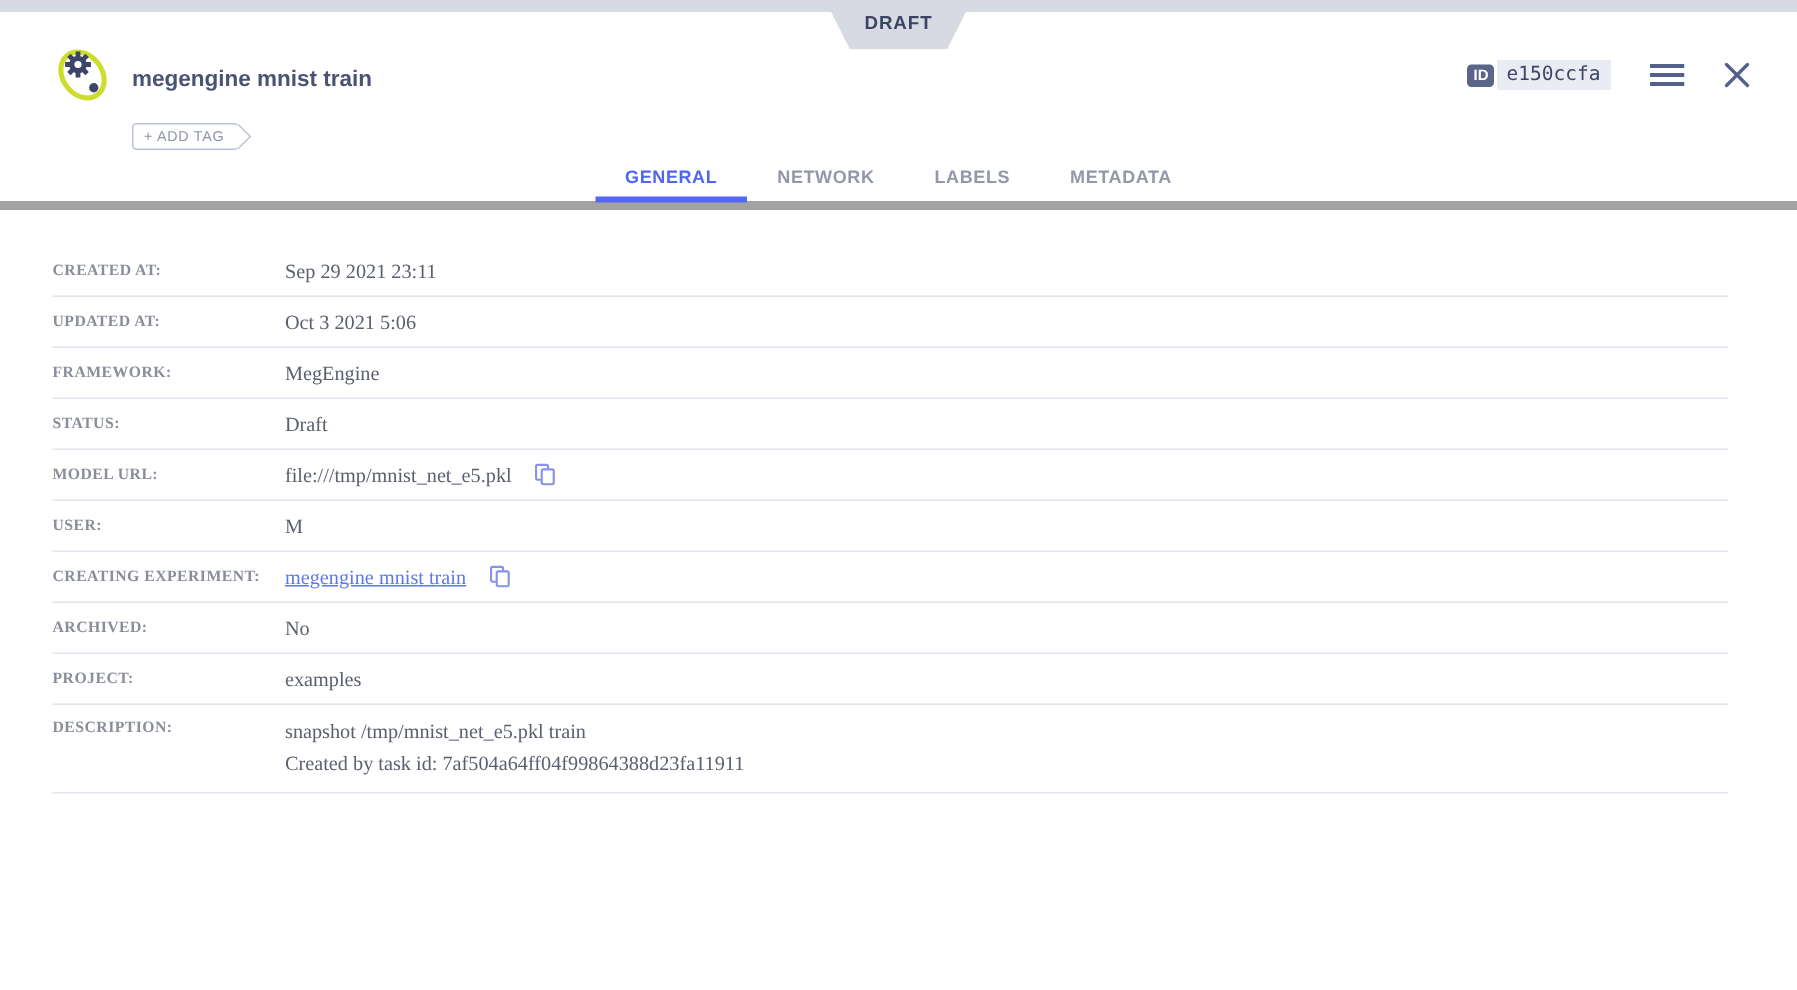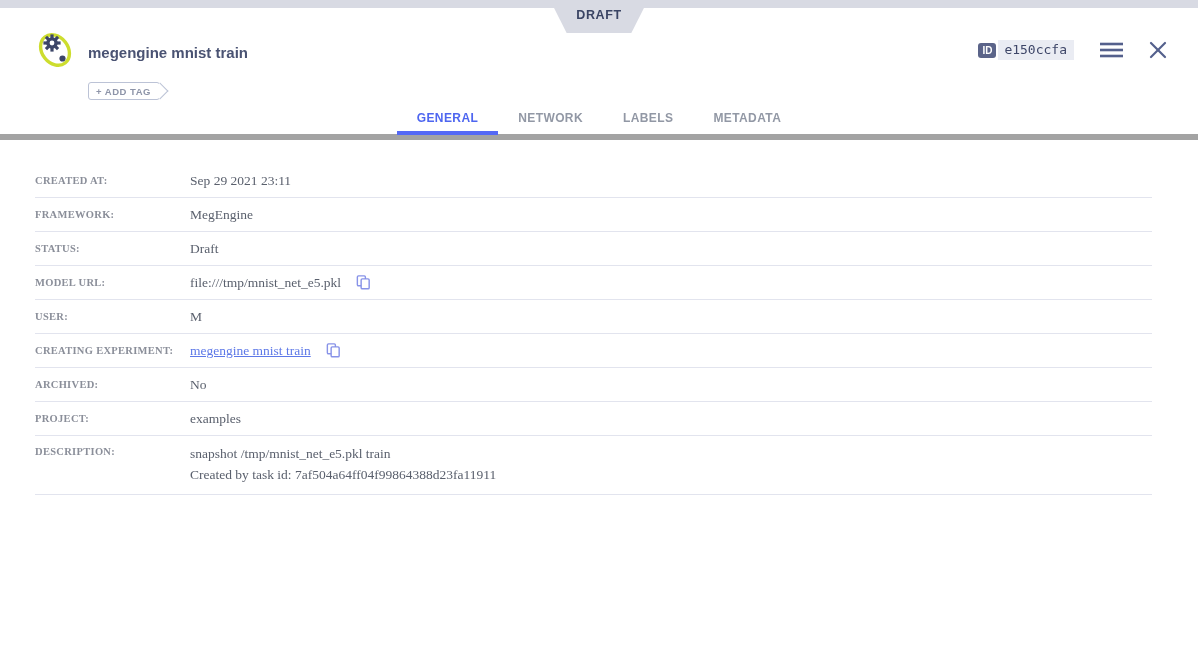--- a/index.html
+++ b/index.html
@@ -33,21 +33,21 @@
   .model-icon { position:absolute; top:27px; left:35px; width:44px; height:46px; }
   .page-title {
     position:absolute; top:44px; left:88px;
     font-size:15px; font-weight:bold; color:#4a5373;
   }
   .add-tag-btn {
     position:absolute; top:82px; left:88px;
     height:18px; padding:0 8px 0 7px;
     border:1px solid #bcc3d6; border-radius:3px;
     display:flex; align-items:center;
-    font-size:9.5px; font-weight:bold; letter-spacing:0.5px;
+    font-size:9.5px; font-weight:normal; letter-spacing:0.5px;
     color:#8d94a8; background:#fff;
     cursor:pointer;
   }
   .add-tag-btn .tip {
     position:absolute; right:-7px; top:2.2px;
     width:12px; height:12px;
     border-top:1px solid #bcc3d6; border-right:1px solid #bcc3d6;
     transform:rotate(45deg);
     background:#fff;
   }
@@ -194,20 +194,24 @@
     </div>
   </div>
 
   <div class="details">
 
     <div class="detail-row">
       <div class="detail-label">CREATED AT:</div>
       <div class="detail-value">Sep 29 2021 23:11</div>
     </div>
 
+    <div class="detail-row">
+      <div class="detail-label">UPDATED AT:</div>
+      <div class="detail-value">Oct 3 2021 5:06</div>
+    </div>
 
     <div class="detail-row">
       <div class="detail-label">FRAMEWORK:</div>
       <div class="detail-value">MegEngine</div>
     </div>
 
     <div class="detail-row">
       <div class="detail-label">STATUS:</div>
       <div class="detail-value">Draft</div>
     </div>

